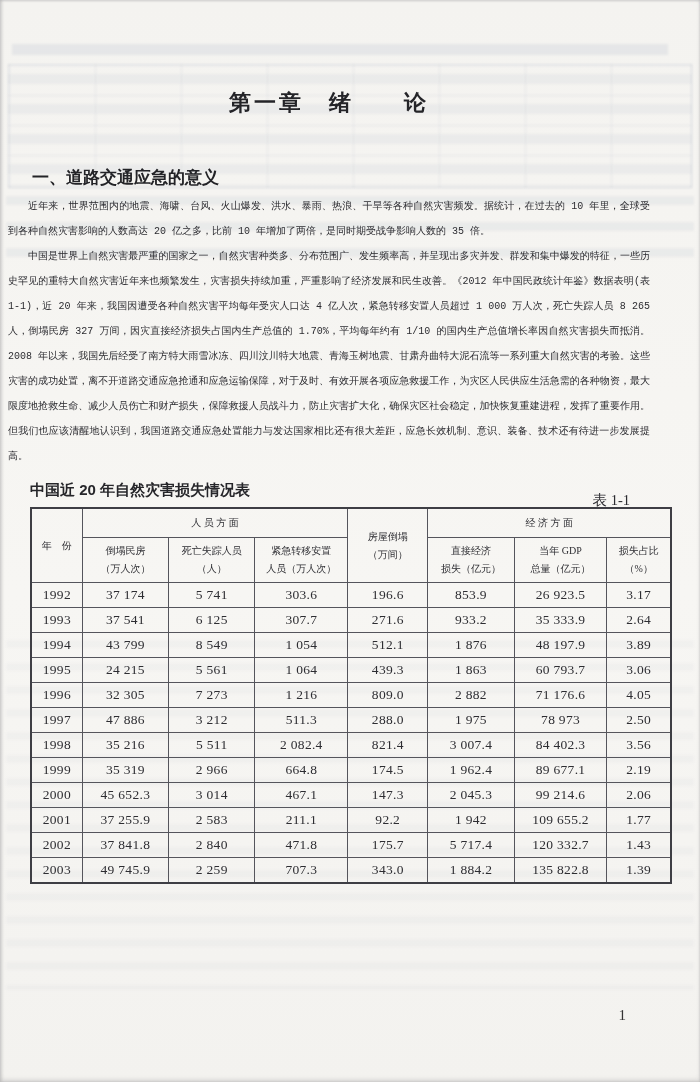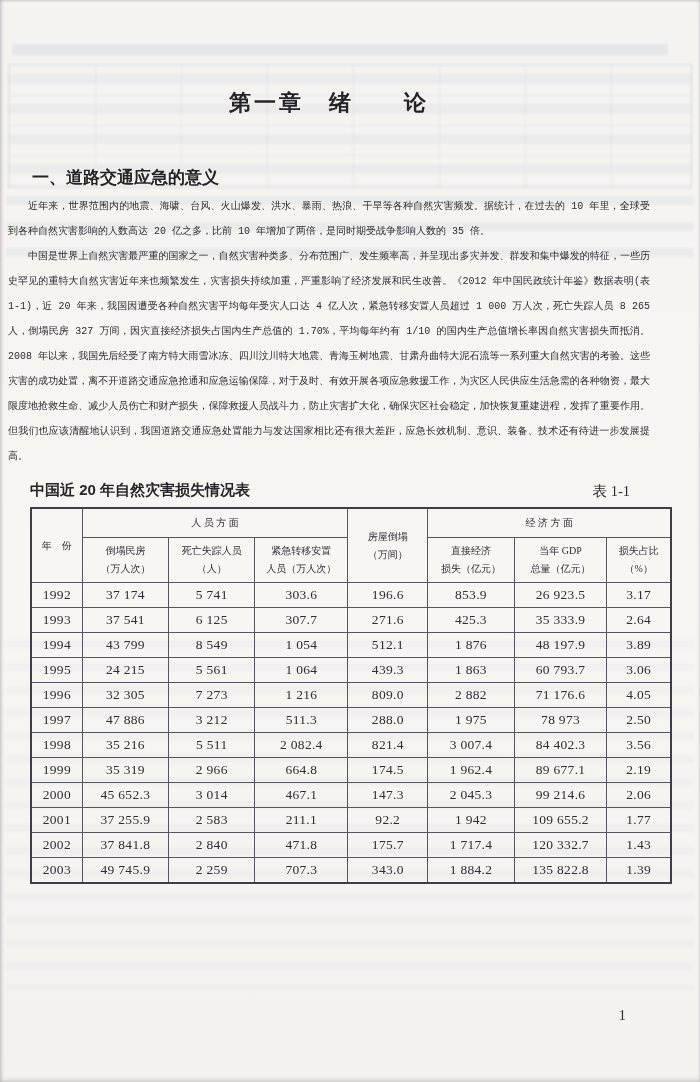--- a/index.html
+++ b/index.html
@@ -65,21 +65,21 @@
     position:relative;
     margin:12px 0 4px 22px;
     width:642px; height:22px;
     font-family:"Liberation Sans","DejaVu Sans",sans-serif;
   }
   .table-caption {
     display:block; text-align:left;
     font-size:15px; font-weight:bold; color:#26262a;
   }
   .table-label {
-    position:absolute; right:42px; top:1px;
+    position:absolute; right:42px; top:10px;
     font-size:14.5px; font-weight:normal; color:#2b2b30;
     font-family:"Liberation Serif","DejaVu Serif",serif;
   }
 
   table.disaster-table {
     margin-left:22px;
     width:642px;
     border-collapse:collapse;
     table-layout:fixed;
     border:2px solid #3e3e44;
@@ -176,21 +176,21 @@
             <td>853.9</td>
             <td>26 923.5</td>
             <td>3.17</td>
           </tr>
           <tr>
             <td>1993</td>
             <td>37 541</td>
             <td>6 125</td>
             <td>307.7</td>
             <td>271.6</td>
-            <td>425.3</td>
+            <td>933.2</td>
             <td>35 333.9</td>
             <td>2.64</td>
           </tr>
           <tr>
             <td>1994</td>
             <td>43 799</td>
             <td>8 549</td>
             <td>1 054</td>
             <td>512.1</td>
             <td>1 876</td>
@@ -266,21 +266,21 @@
             <td>1 942</td>
             <td>109 655.2</td>
             <td>1.77</td>
           </tr>
           <tr>
             <td>2002</td>
             <td>37 841.8</td>
             <td>2 840</td>
             <td>471.8</td>
             <td>175.7</td>
-            <td>1 717.4</td>
+            <td>5 717.4</td>
             <td>120 332.7</td>
             <td>1.43</td>
           </tr>
           <tr>
             <td>2003</td>
             <td>49 745.9</td>
             <td>2 259</td>
             <td>707.3</td>
             <td>343.0</td>
             <td>1 884.2</td>

